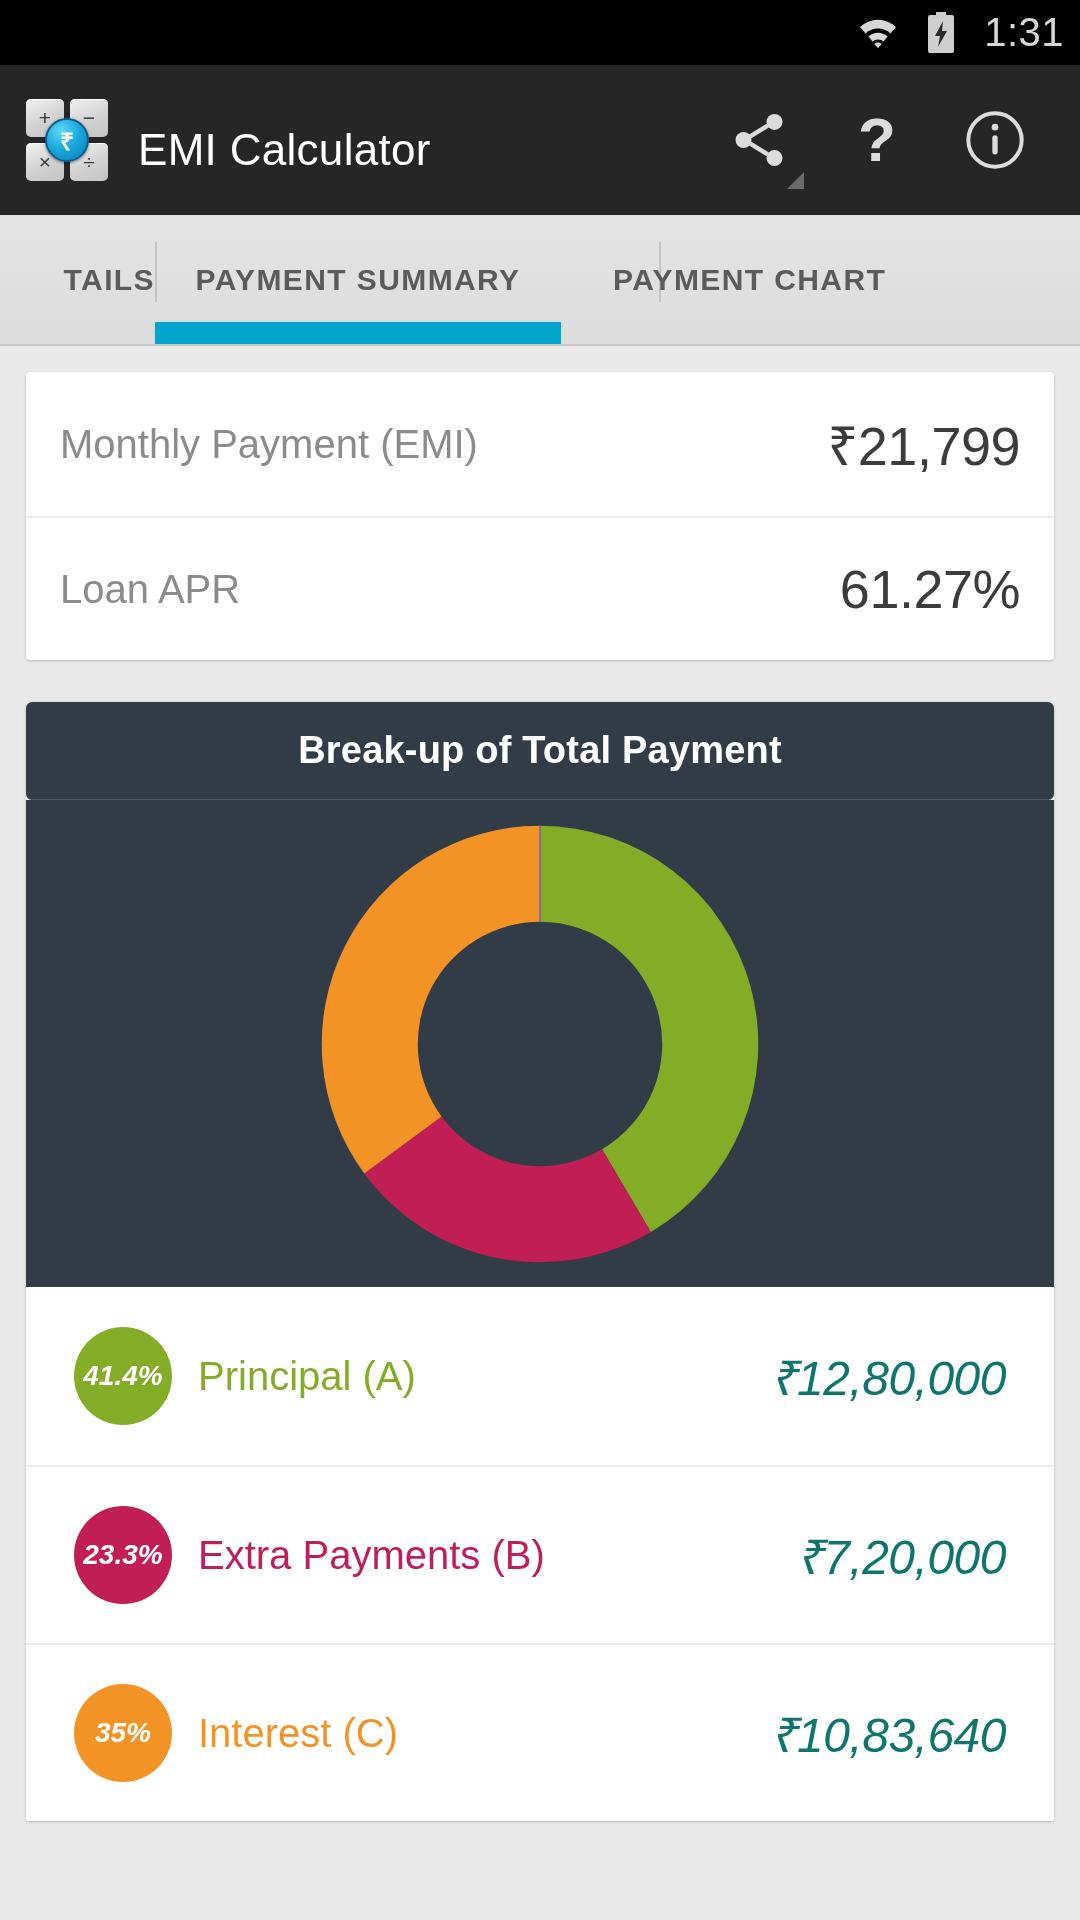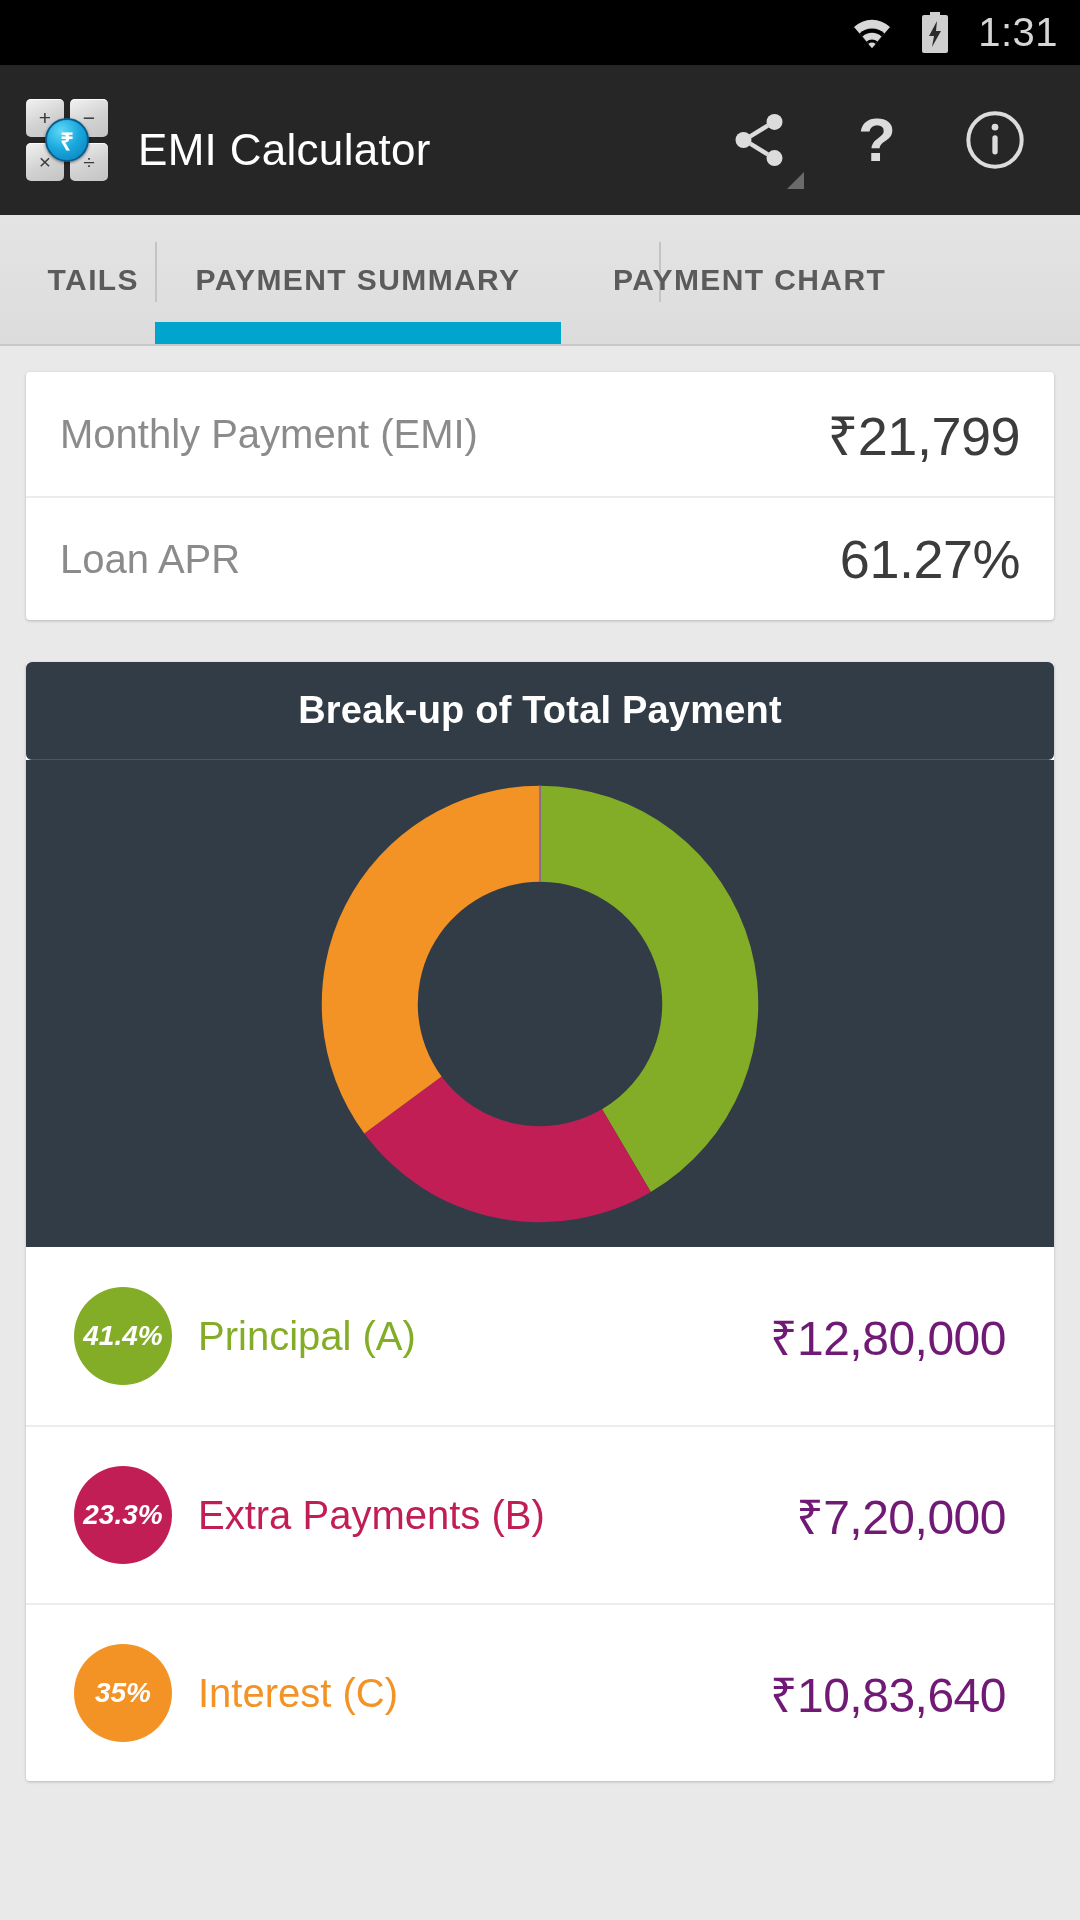--- a/index.html
+++ b/index.html
@@ -6,21 +6,21 @@
   html,body { width:1080px; height:1920px; overflow:hidden; }
   body {
     font-family:"Liberation Sans", sans-serif;
     background:#e9e9e9;
     -webkit-font-smoothing:antialiased;
   }
 
   
   .statusbar{
     height:65px; background:#000; display:flex; align-items:center;
-    justify-content:flex-end; padding-right:22px; gap:28px;
+    justify-content:flex-end; padding-right:16px; gap:28px;
   }
   .sb-wifi{ width:40px; height:34px; position:relative; }
   .sb-wifi svg{ display:block; }
   .sb-batt{ width:30px; height:42px; position:relative; }
   .sb-time{ color:#d6d6d6; font-size:40px; letter-spacing:0.5px; font-weight:400; }
 
   
   .actionbar{
     height:150px; background:#262626; display:flex; align-items:center;
     padding:0 26px; position:relative;
@@ -67,41 +67,41 @@
   
   .tabbar{
     height:131px;background:linear-gradient(180deg,#e4e4e4 0%,#dcdcdc 100%);
     display:flex;position:relative;border-bottom:2px solid #c8c8c8;overflow:hidden;
   }
   .tab{
     display:flex;align-items:center;justify-content:center;position:relative;
     color:#5b5b5b;font-size:30px;font-weight:bold;letter-spacing:1.4px;
     white-space:nowrap;
   }
-  .tab.t-first{ width:155px; justify-content:flex-end; padding-right:16px; }
+  .tab.t-first{ width:155px; justify-content:flex-end; padding-right:0; }
   .tab.t-mid{ flex:0 0 406px; }
   .tab.t-last{ flex:1; justify-content:flex-start; padding-left:52px; }
   .tab-sep{
     position:absolute;top:27px;bottom:42px;width:2px;background:#c4c4c4;
   }
   .sep1{ left:155px; }
   .sep2{ left:659px; }
   .tab-indicator{
     position:absolute;left:155px;width:406px;bottom:0;height:22px;background:#00a4cc;
   }
 
   
   .content{ padding:0 26px; }
   .card{
     background:#fff;border-radius:4px;
     box-shadow:0 1px 3px rgba(0,0,0,.22);
     margin-top:26px;overflow:hidden;
   }
   .kv-row{
-    height:124px;display:flex;align-items:center;padding:0 34px;
+    height:144px;display:flex;align-items:center;padding:0 34px;
   }
   .kv-row + .kv-row{ border-top:2px solid #ececec; }
   .kv-label{ color:#8b8b8b;font-size:40px;font-weight:400; }
   .kv-value{ margin-left:auto;color:#3c3c3c;font-size:54px;font-weight:400;letter-spacing:-.5px; }
 
   
   .chart-card{
     background:#fff;border-radius:4px;box-shadow:0 1px 3px rgba(0,0,0,.22);
     margin-top:42px;overflow:hidden;
   }
@@ -119,21 +119,21 @@
   .legend-row{
     height:178px;display:flex;align-items:center;padding:0 48px;background:#fff;
   }
   .legend-row + .legend-row{ border-top:2px solid #ececec; }
   .legend-badge{
     width:98px;height:98px;border-radius:50%;flex:0 0 auto;
     display:flex;align-items:center;justify-content:center;
     color:#fff;font-size:28px;font-weight:bold;font-style:italic;
   }
   .legend-label{ margin-left:26px;font-size:40px;font-weight:400; }
-  .legend-amount{ margin-left:auto;color:#701a75;font-size:48px;font-weight:400;letter-spacing:-.5px; }
+  .legend-amount{ margin-left:auto;color:#0f766e;font-size:48px;font-weight:400;letter-spacing:-.5px;font-style:italic; }
 </style>
 </head>
 <body>
 
 <div class="statusbar">
   <span class="sb-wifi">
     <svg width="40" height="34" viewBox="0 0 40 34">
       <path d="M20 32 L2 11 A26 26 0 0 1 38 11 Z" fill="#d8d8d8"></path>
       <path d="M20 32 L7.5 17.5 A18 18 0 0 1 32.5 17.5 Z" fill="#000"></path>
       <path d="M20 32 L10.5 20.5 A14 14 0 0 1 29.5 20.5 Z" fill="#d8d8d8"></path>

